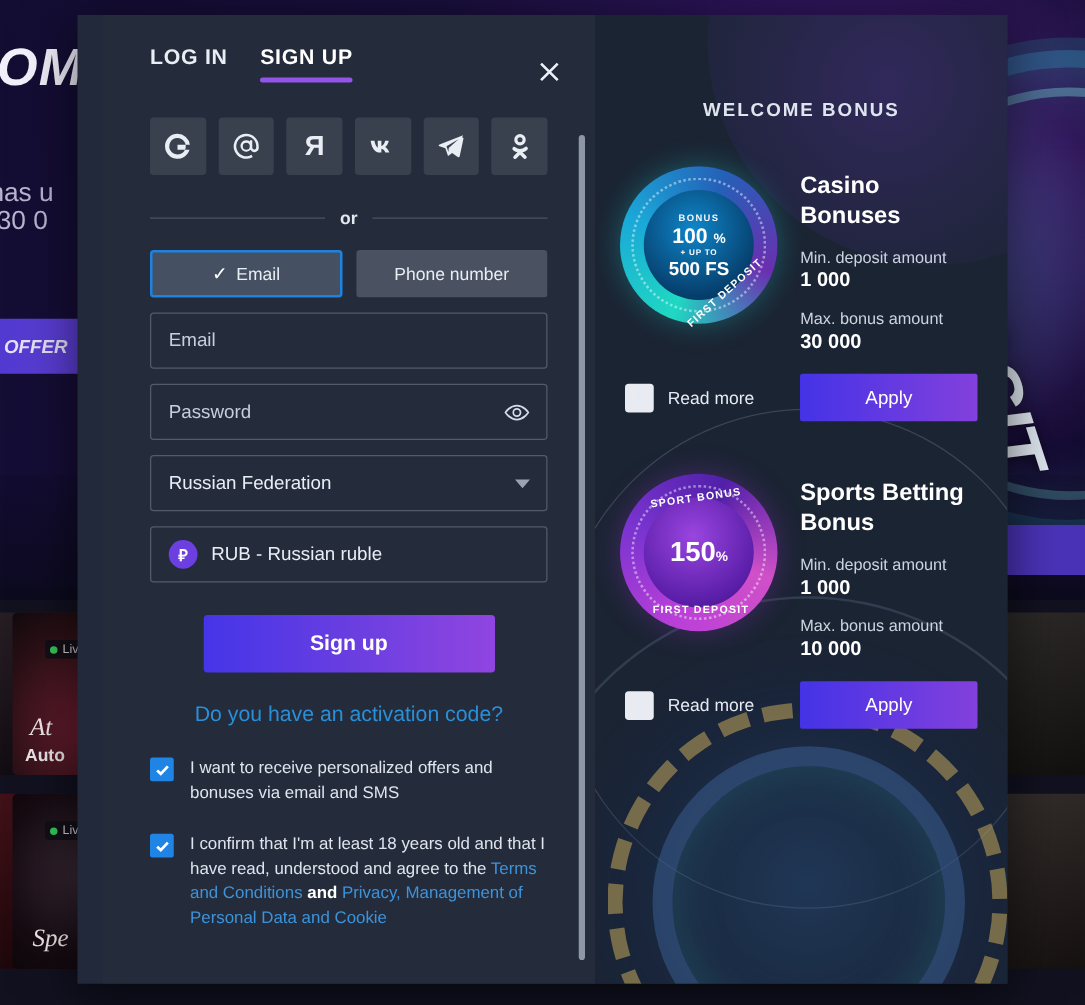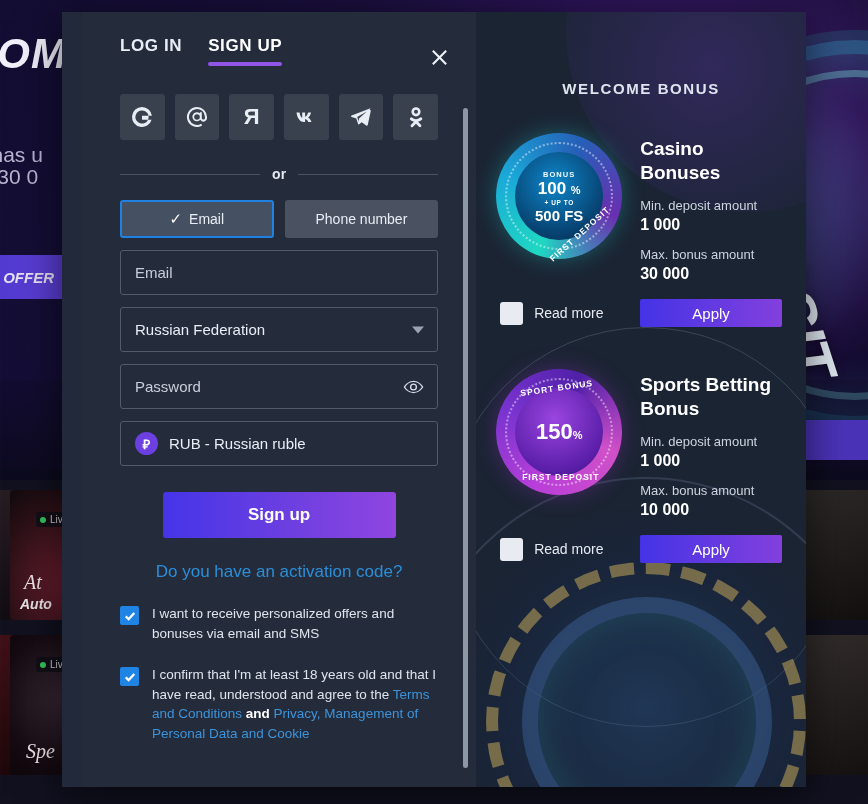--- a/index.html
+++ b/index.html
@@ -85,21 +85,21 @@
     background: rgba(15,15,22,0.82); border-radius: 3px;
     padding: 2px 6px 2px 4px; font-size: 10px; color: #cfcfd8;
     display: flex; align-items: center; gap: 4px; white-space: nowrap;
   }
   .bg-live i { width: 6px; height: 6px; border-radius: 50%; background: #35c75a; display: inline-block; }
   .bg-tile-title {
     position: absolute; left: 14px; bottom: 26px; font-size: 20px;
     font-style: italic; color: #f0e6e8; font-family: "Liberation Serif", serif;
     white-space: nowrap;
   }
-  .bg-tile-sub { position: absolute; left: 10px; bottom: 8px; font-size: 14px; font-weight: bold; color: #e9e4e6; font-style: italic; }
+  .bg-tile-sub { position: absolute; left: 10px; bottom: 8px; font-size: 14px; font-weight: bold; color: #e9e4e6; }
 
   
   .modal {
     position: absolute; left: 62px; top: 12px;
     width: 744px; height: 775px;
     display: flex;
     background: #22293a;
     box-shadow: 0 8px 40px rgba(0,0,0,0.6);
     overflow: hidden;
   }
@@ -290,21 +290,21 @@
   }
   .readmore { display: flex; align-items: center; gap: 11px; cursor: pointer; width: 148px; }
   .info-ico {
     width: 23px; height: 23px; border-radius: 3px; background: #e8ecf2;
     color: #2a3243; font-size: 14px; font-weight: bold; font-style: italic;
     display: flex; align-items: center; justify-content: center;
     font-family: "Liberation Serif", serif;
   }
   .readmore span { font-size: 14px; color: #e6eaf2; }
   .apply-btn {
-    width: 150px; height: 28px; border: none; border-radius: 2px;
+    width: 150px; height: 38px; border: none; border-radius: 2px;
     background: linear-gradient(90deg, #4433e6, #8340dd);
     color: #fff; font-size: 15px; cursor: pointer;
     font-family: "Liberation Sans", sans-serif;
   }
 </style>
 </head>
 <body>
 
 <div class="page-bg">
   <div class="bg-hero">
@@ -406,34 +406,34 @@
       <div class="seg">
         <span>Phone number</span>
       </div>
     </div>
 
     <div class="field">
       <span class="ph">Email</span>
     </div>
 
     <div class="field">
-      <span class="val">Russian Federation</span>
-      <span class="trailing">
-          <span class="caret"></span>
-        </span>
-    </div>
-
-    <div class="field">
       <span class="ph">Password</span>
       <span class="trailing">
         <svg viewBox="0 0 24 24">
           <path d="M1.6 12S5.5 5.6 12 5.6 22.4 12 22.4 12 18.5 18.4 12 18.4 1.6 12 1.6 12z"></path>
           <circle cx="12" cy="12" r="3.3"></circle>
         </svg>
       </span>
+    </div>
+
+    <div class="field">
+      <span class="val">Russian Federation</span>
+      <span class="trailing">
+          <span class="caret"></span>
+        </span>
     </div>
 
     <div class="field">
       <span class="cur-badge">₽</span>
       <span class="val">RUB - Russian ruble</span>
     </div>
 
     <button class="signup-btn">Sign up</button>
 
     <a class="activation">Do you have an activation code?</a>

